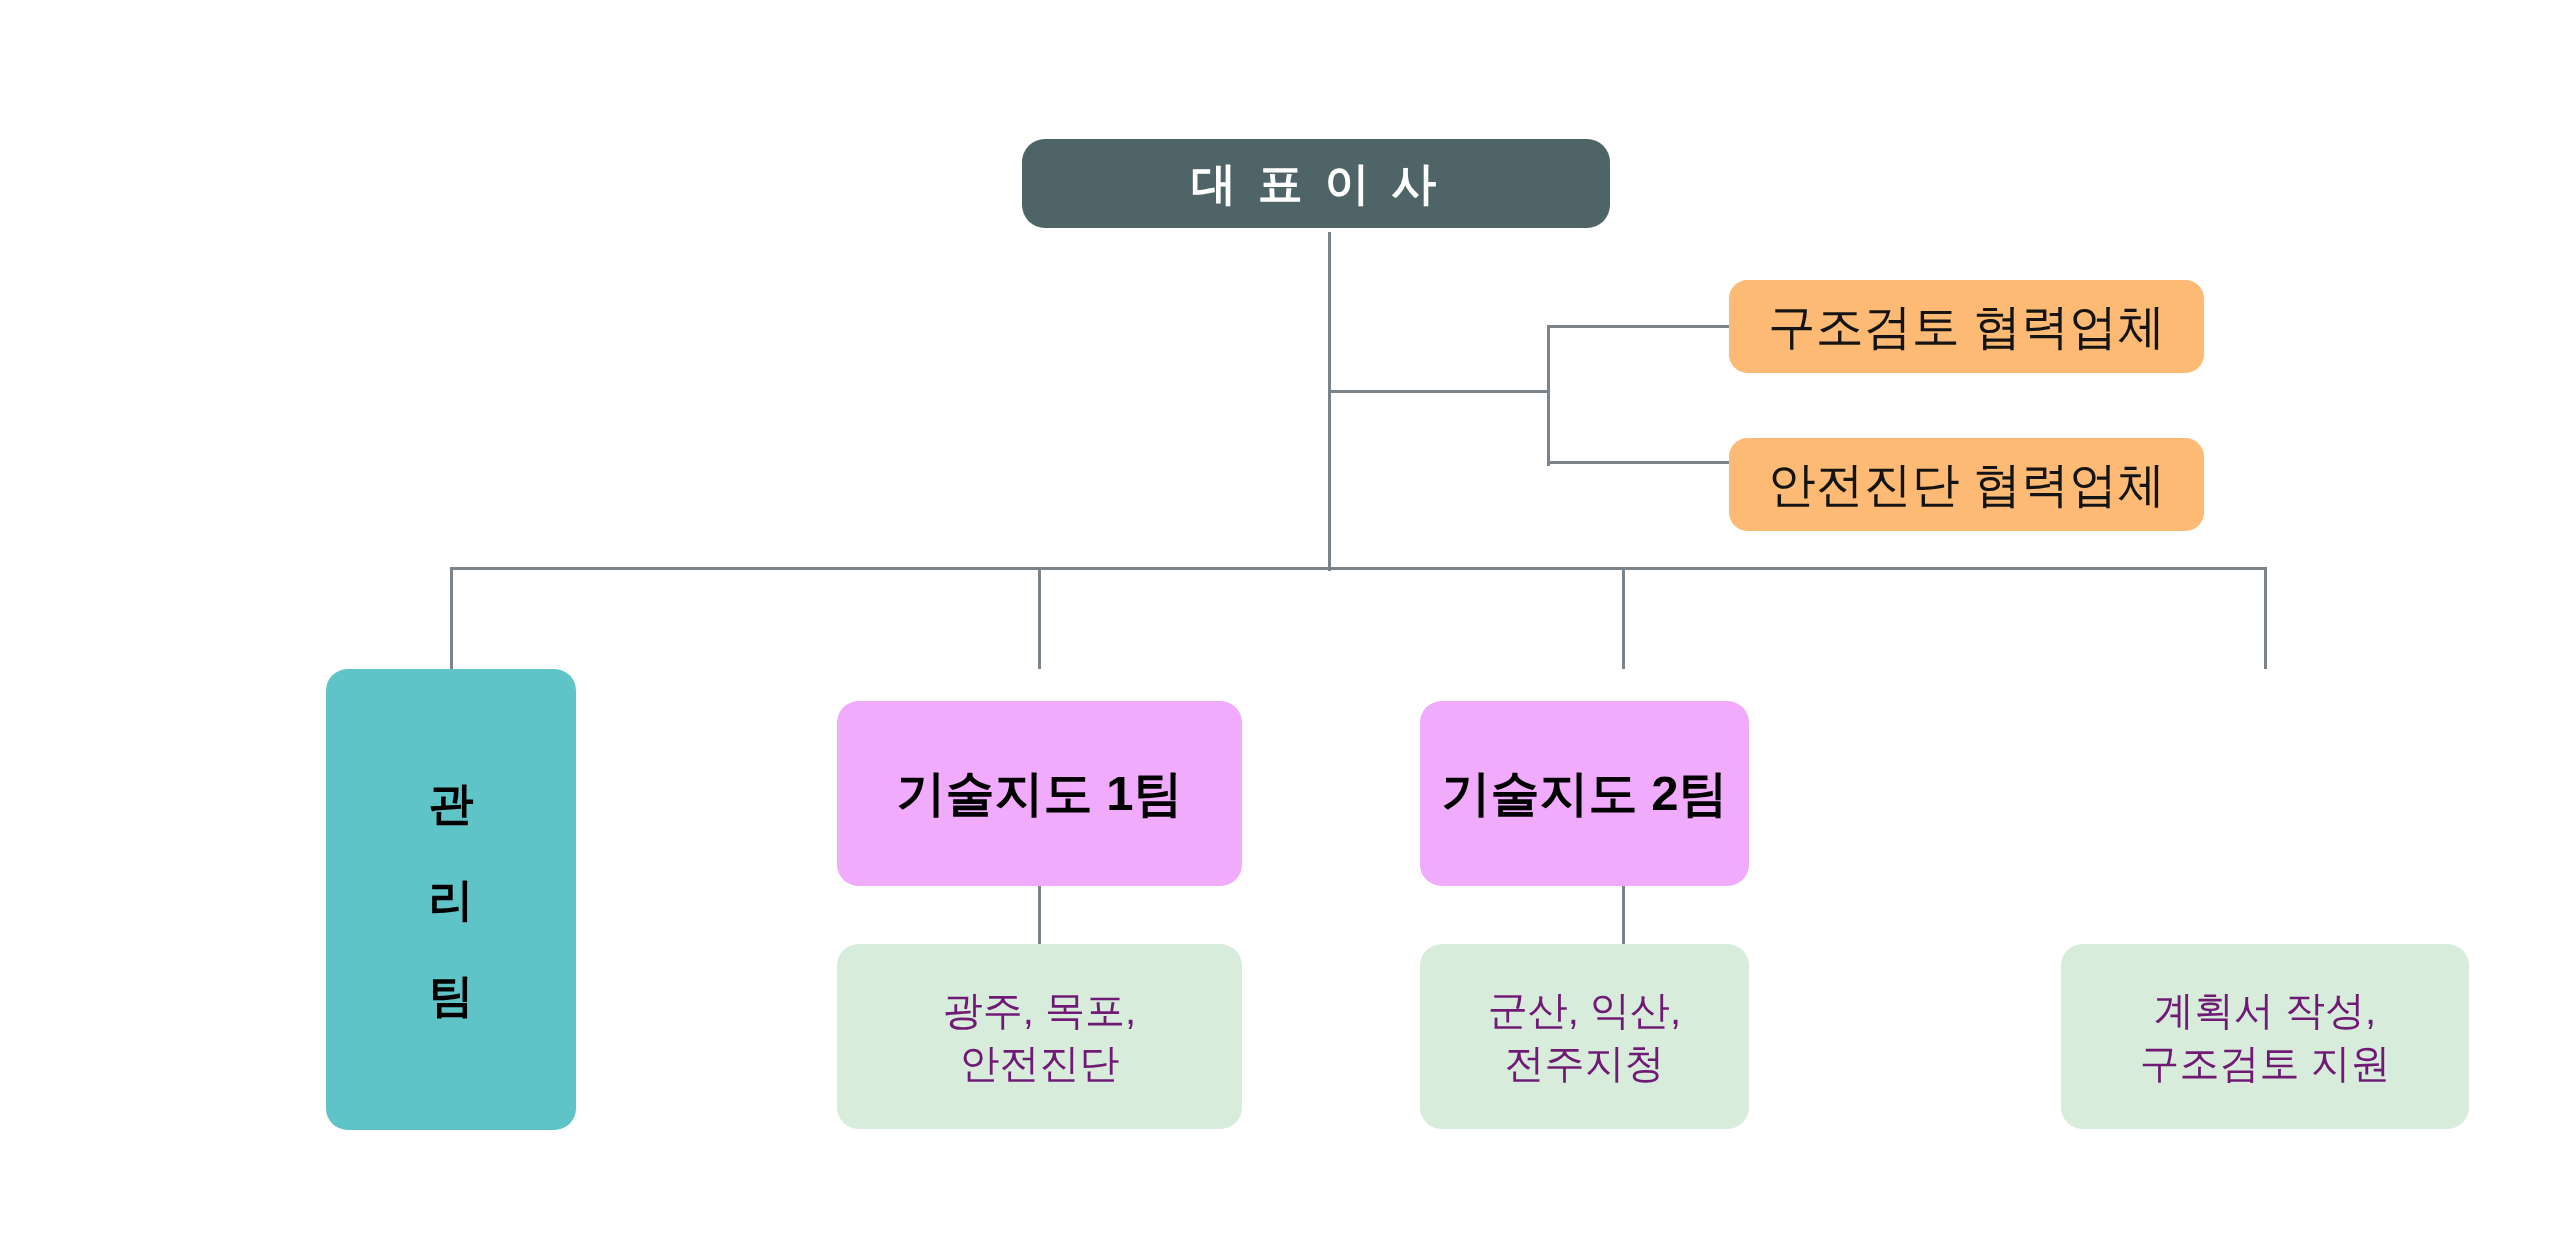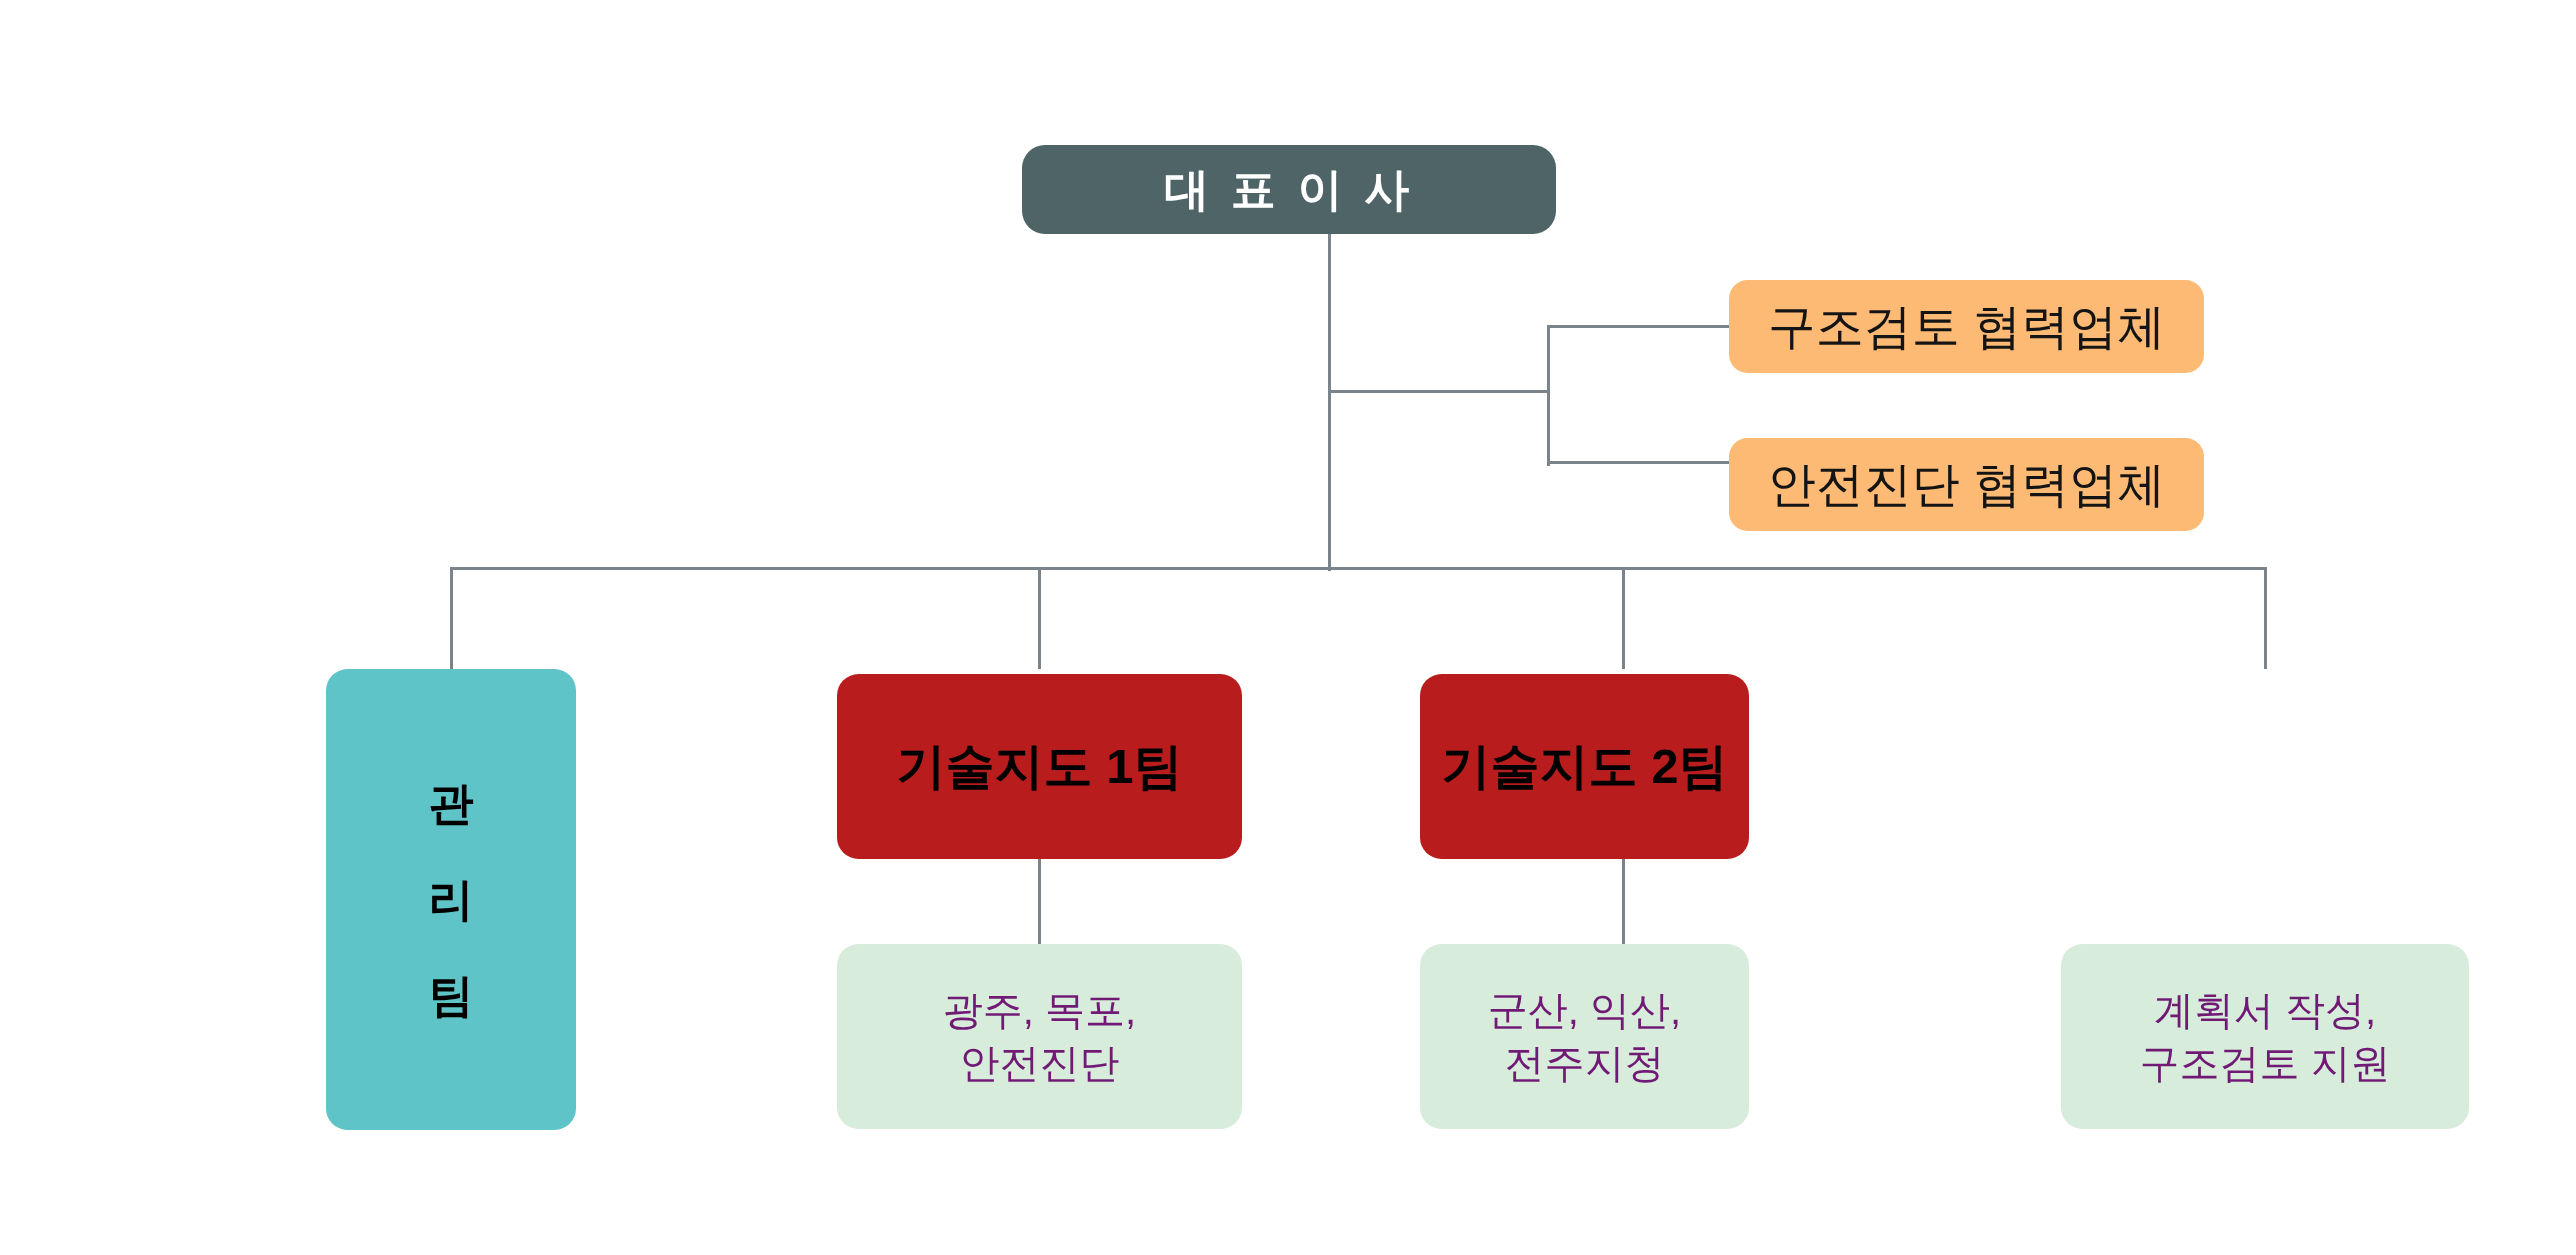--- a/index.html
+++ b/index.html
@@ -17,41 +17,41 @@
   }
   .box {
     position: absolute;
     display: flex;
     align-items: center;
     justify-content: center;
     text-align: center;
     box-sizing: border-box;
   }
   .ceo-box {
-    left: 1022px; top: 145px; width: 534px; height: 89px;
+    left: 1022px; top: 139px; width: 588px; height: 89px;
     background: #4f6466;
     border-radius: 23px;
     color: #ffffff;
     font-size: 45px;
     font-weight: bold;
     letter-spacing: 4.6px;
   }
   .partner-box {
     left: 1729px; width: 475px; height: 93px;
     background: #fdba74;
     border-radius: 18.5px;
     color: #141414;
     font-size: 48px;
     font-weight: normal;
   }
   .partner-1 { top: 280px; }
   .partner-2 { top: 438px; }
   .team-box {
-    top: 674px; height: 185px;
-    background: #b91c1c;
+    top: 701px; height: 185px;
+    background: #f0abfc;
     border-radius: 21.6px;
     color: #000000;
     font-size: 49px;
     font-weight: bold;
   }
   .mgmt-box {
     left: 326px; top: 669px; width: 250px; height: 461px;
     background: #5ec4c8;
     border-radius: 21.6px;
     color: #000000;

